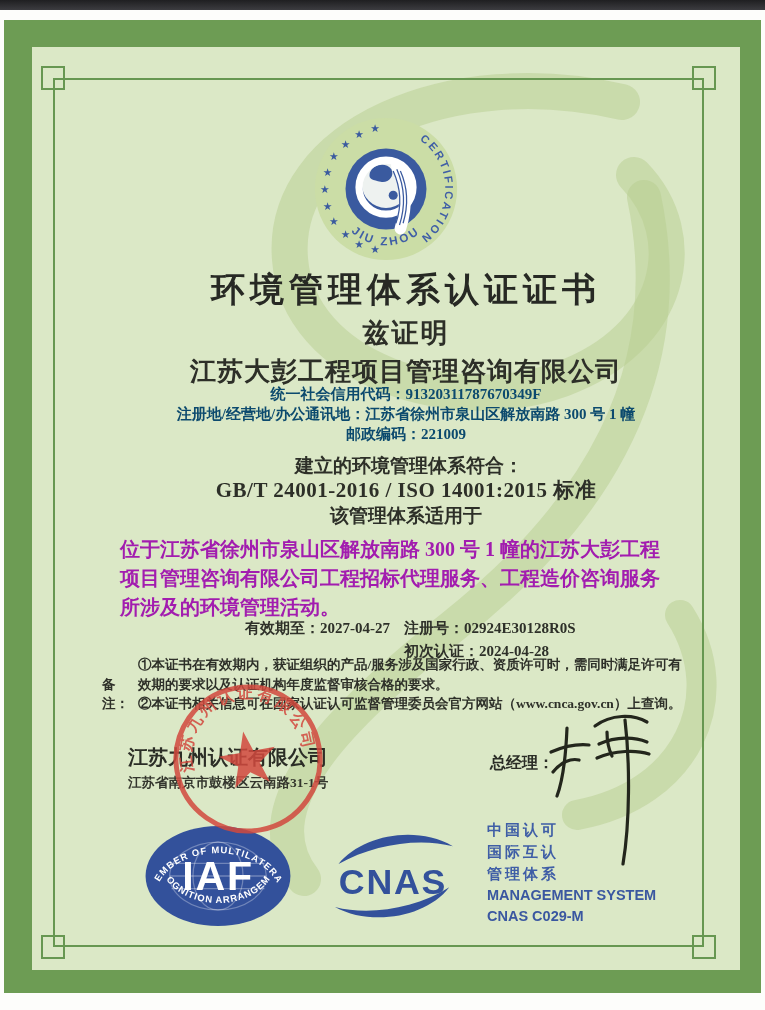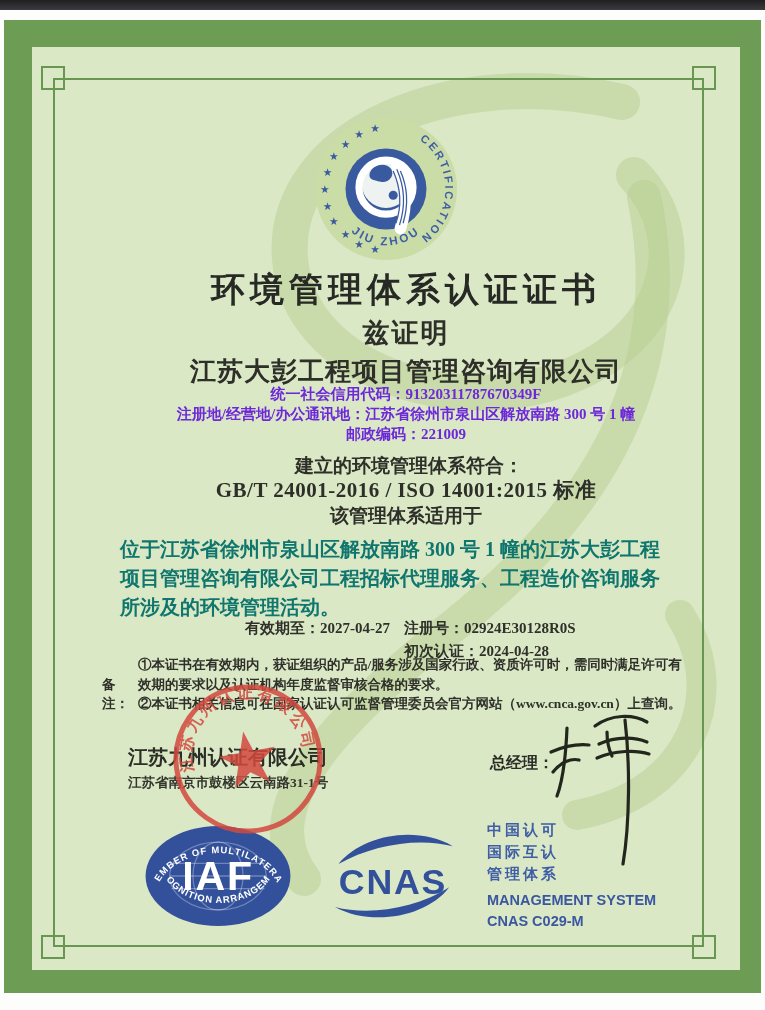--- a/index.html
+++ b/index.html
@@ -13,38 +13,38 @@
          border:2px solid #679751;box-sizing:border-box;z-index:1;}
   .corner{position:absolute;width:24px;height:24px;border:2px solid #679751;
           box-sizing:border-box;background:transparent;z-index:1;}
   .wm{position:absolute;left:0;top:0;z-index:0;}
   .content{position:absolute;left:0;top:0;width:708px;height:923px;z-index:2;}
   .c{position:absolute;left:0;right:0;text-align:center;color:#2d2f28;padding-left:40px;}
   .title{font-family:"DejaVu Sans", sans-serif;font-weight:bold;font-size:34px;
          letter-spacing:5px;color:#272924;}
   .subtitle{font-family:"DejaVu Sans", sans-serif;font-weight:bold;font-size:27px;letter-spacing:2px;}
   .company{font-family:"DejaVu Sans", sans-serif;font-weight:bold;font-size:26px;letter-spacing:1px;}
-  .info{font-size:15px;font-weight:bold;color:#6d28d9;}
+  .info{font-size:15px;font-weight:bold;color:#0c4a6e;}
   .std1{font-size:19px;font-weight:bold;margin-left:6px;}
   .std2{font-size:21px;font-weight:bold;letter-spacing:.5px;}
   .std3{font-size:19px;font-weight:600;}
   .scope{position:absolute;left:88px;top:488px;width:540px;font-size:20px;line-height:29px;
-         text-align:justify;color:#0f766e;font-weight:600;}
+         text-align:justify;color:#a21caf;font-weight:600;}
   .datecol{position:absolute;font-size:15px;font-weight:bold;line-height:23px;color:#2e3029;white-space:nowrap;}
   .notes{position:absolute;left:70px;top:608px;width:580px;display:flex;
          font-size:13.5px;font-weight:600;line-height:19.5px;color:#2e3029;align-items:flex-end;}
   .notes .nlabel{flex:0 0 36px;}
   .issuer-name{position:absolute;left:96px;top:697px;font-family:"DejaVu Sans", sans-serif;
                font-weight:bold;font-size:20px;color:#2b2d26;}
   .issuer-addr{position:absolute;left:96px;top:727px;font-size:13.5px;font-weight:600;color:#33352c;}
   .gm{position:absolute;left:458px;top:706px;font-size:16px;font-weight:bold;color:#2b2d26;}
   .accr{position:absolute;left:455px;top:772px;color:#3f5ea6;}
   .accr .zh{font-size:15px;line-height:22px;letter-spacing:3px;font-weight:600;}
   .accr .en{font-family:"Liberation Sans", sans-serif;font-weight:bold;font-size:14.5px;
-            line-height:21px;color:#3a57a0;margin-top:5px;}
+            line-height:21px;color:#3a57a0;}
   svg text{font-family:"Liberation Sans", sans-serif;}
 </style>
 </head>
 <body>
 
 <div class="page">
   <div class="topbar"></div>
   <div class="mat"></div>
 
   <div class="paper">

